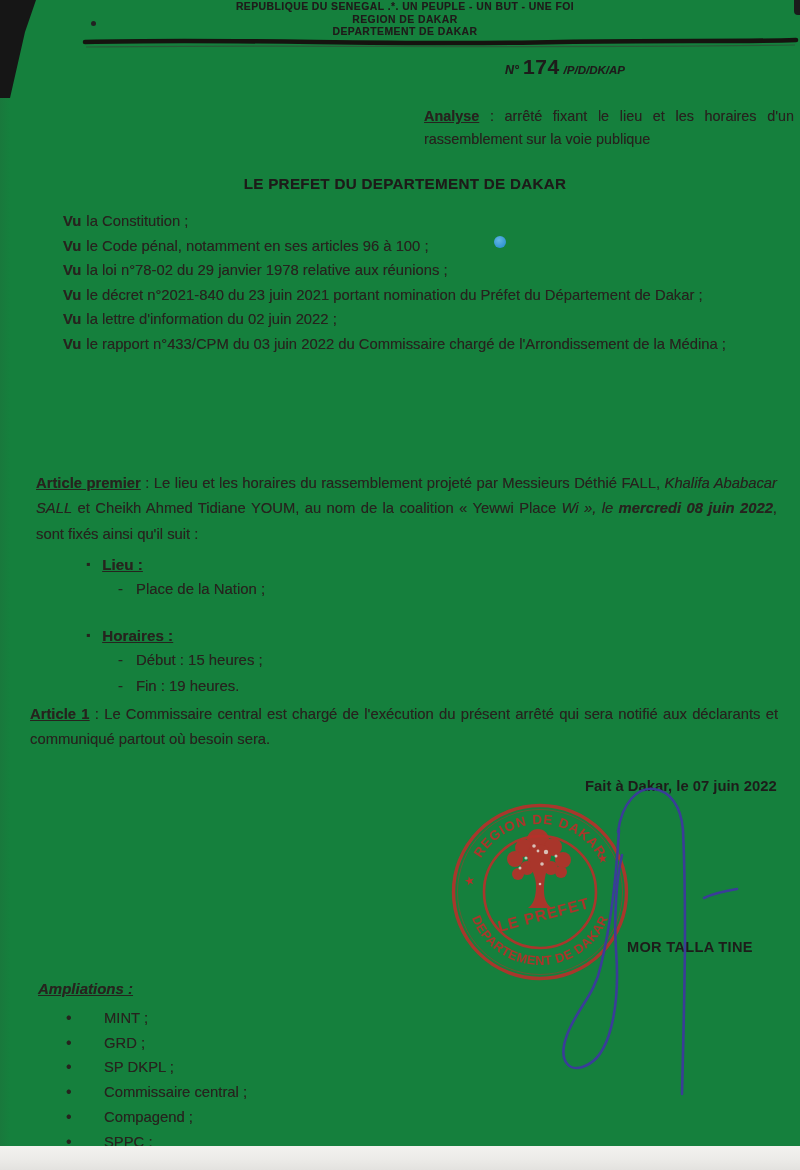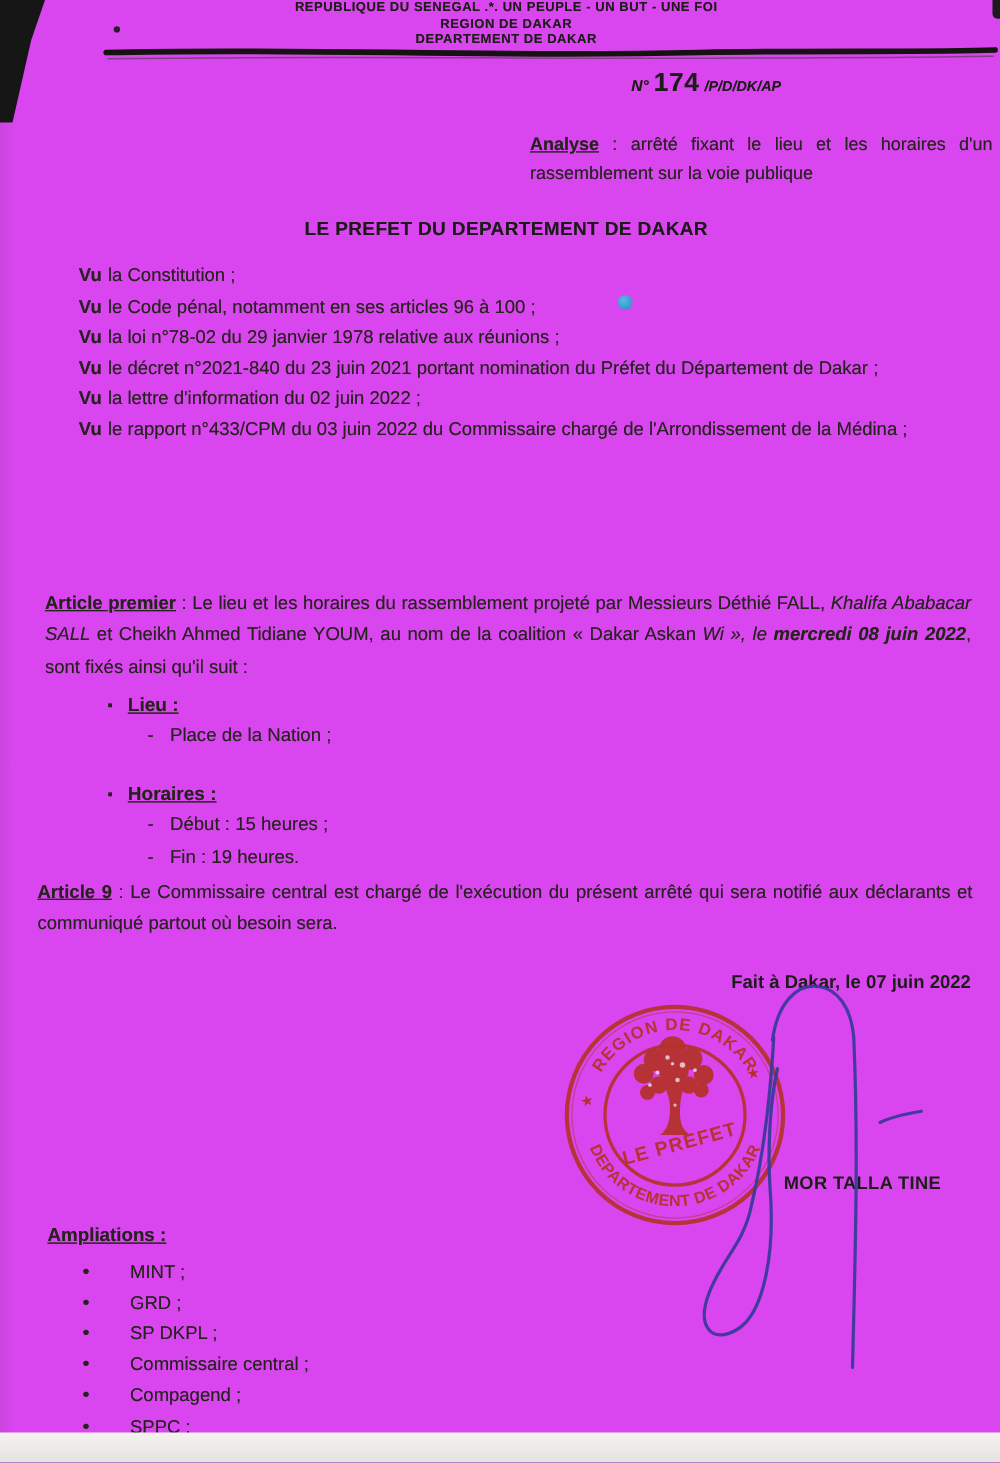--- a/index.html
+++ b/index.html
@@ -1,19 +1,19 @@
 <!DOCTYPE html>
 <html lang="fr"><head>
 <meta charset="utf-8">
 <title>Document</title>
 <style>
   html,body{margin:0;padding:0;background:#9a9a9a;}
   .page{
     position:relative;width:800px;height:1170px;margin:0 auto;
-    background:#d946ef;overflow:hidden;
+    background:#15803d;overflow:hidden;
     font-family:"Liberation Sans","DejaVu Sans",sans-serif;
     color:#26231e;
   }
   .page *{box-sizing:border-box;}
   .abs{position:absolute;}
   .ink{color:#26231e;text-shadow:0 0 .5px rgba(45,40,32,.55);}
 
   
   .edge-left{left:0;top:0;width:10px;height:1170px;background:linear-gradient(90deg,rgba(60,58,54,.10),rgba(60,58,54,0));}
   .corner-tr{right:0;top:0;width:6px;height:15px;background:#1b1b1b;border-bottom-left-radius:4px;}
@@ -57,21 +57,21 @@
   .detail-head{display:flex;align-items:center;}
   .detail-head::before{content:"▪";font-size:12px;margin-right:12px;position:relative;top:-1px;}
   .detail-title{font-weight:bold;text-decoration:underline;font-size:15.2px;}
   .detail-sub{margin:7px 0 0 32px;display:flex;line-height:19px;}
   .detail-sub::before{content:"-";margin-right:13px;}
 
   .fait{left:585px;top:778px;width:260px;font-weight:bold;font-size:14.8px;white-space:nowrap;color:#1d1c1a;}
   .signer{left:627px;top:939px;font-weight:bold;font-size:14.6px;letter-spacing:.3px;white-space:nowrap;color:#1d1c1a;}
 
   .ampliations{left:38px;top:980px;font-size:14.8px;}
-  .amp-title{font-weight:bold;text-decoration:underline;font-size:15px;}
+  .amp-title{font-weight:bold;text-decoration:underline;font-size:15px;font-style:italic;}
   .amp-list{margin-top:9px;}
   .amp-item{display:flex;line-height:24.7px;}
   .amp-item::before{content:"•";margin-left:28px;width:38px;font-size:16px;}
 
   svg{display:block;}
 </style>
 </head>
 <body>
 
 <div class="page">
@@ -109,21 +109,21 @@
     <div class="visa"><span class="vu-label">Vu</span><span>la Constitution ;</span></div>
     <div class="visa"><span class="vu-label">Vu</span><span>le Code pénal, notamment en ses articles 96 à 100 ;</span></div>
     <div class="visa"><span class="vu-label">Vu</span><span>la loi n°78-02 du 29 janvier 1978 relative aux réunions ;</span></div>
     <div class="visa"><span class="vu-label">Vu</span><span>le décret n°2021-840 du 23 juin 2021 portant nomination du Préfet du Département de Dakar ;</span></div>
     <div class="visa"><span class="vu-label">Vu</span><span>la lettre d'information du 02 juin 2022 ;</span></div>
     <div class="visa"><span class="vu-label">Vu</span><span>le rapport n°433/CPM du 03 juin 2022 du Commissaire chargé de l'Arrondissement de la Médina ;</span></div>
   </div>
 
 
   <div class="abs article article1 ink">
-    <span class="art-label">Article premier</span><span> : Le lieu et les horaires du rassemblement projeté par Messieurs Déthié FALL, </span><span class="i">Khalifa Ababacar SALL</span><span> et Cheikh Ahmed Tidiane YOUM, au nom de la coalition « Dakar Askan </span><span class="i">Wi », le </span><span class="b i">mercredi 08 juin 2022</span><span>, sont fixés ainsi qu'il suit :</span>
+    <span class="art-label">Article premier</span><span> : Le lieu et les horaires du rassemblement projeté par Messieurs Déthié FALL, </span><span class="i">Khalifa Ababacar SALL</span><span> et Cheikh Ahmed Tidiane YOUM, au nom de la coalition « Yewwi Place </span><span class="i">Wi », le </span><span class="b i">mercredi 08 juin 2022</span><span>, sont fixés ainsi qu'il suit :</span>
   </div>
 
   <div class="abs detail detail1 ink">
     <div class="detail-head">
       <span class="detail-title">Lieu :</span>
     </div>
     <div class="detail-sub">
       <span>Place de la Nation ;</span>
     </div>
   </div>
@@ -134,21 +134,21 @@
     </div>
     <div class="detail-sub">
       <span>Début : 15 heures ;</span>
     </div>
     <div class="detail-sub">
       <span>Fin : 19 heures.</span>
     </div>
   </div>
 
   <div class="abs article article2 ink">
-    <span class="art-label">Article 9</span><span> : Le Commissaire central est chargé de l'exécution du présent arrêté qui sera notifié aux déclarants et communiqué partout où besoin sera.</span>
+    <span class="art-label">Article 1</span><span> : Le Commissaire central est chargé de l'exécution du présent arrêté qui sera notifié aux déclarants et communiqué partout où besoin sera.</span>
   </div>
 
   <div class="abs fait">Fait à Dakar, le 07 juin 2022</div>
 
   <svg class="abs" style="left:440px;top:792px" width="200" height="200" viewBox="0 0 200 200">
     <g fill="none" stroke="#b5312a">
       <circle cx="100" cy="100" r="86.5" stroke-width="3.4" opacity=".92"></circle>
       <circle cx="100" cy="100" r="82.5" stroke-width="1" opacity=".5"></circle>
       <circle cx="100" cy="100" r="56" stroke-width="2.6" opacity=".92"></circle>
     </g>

